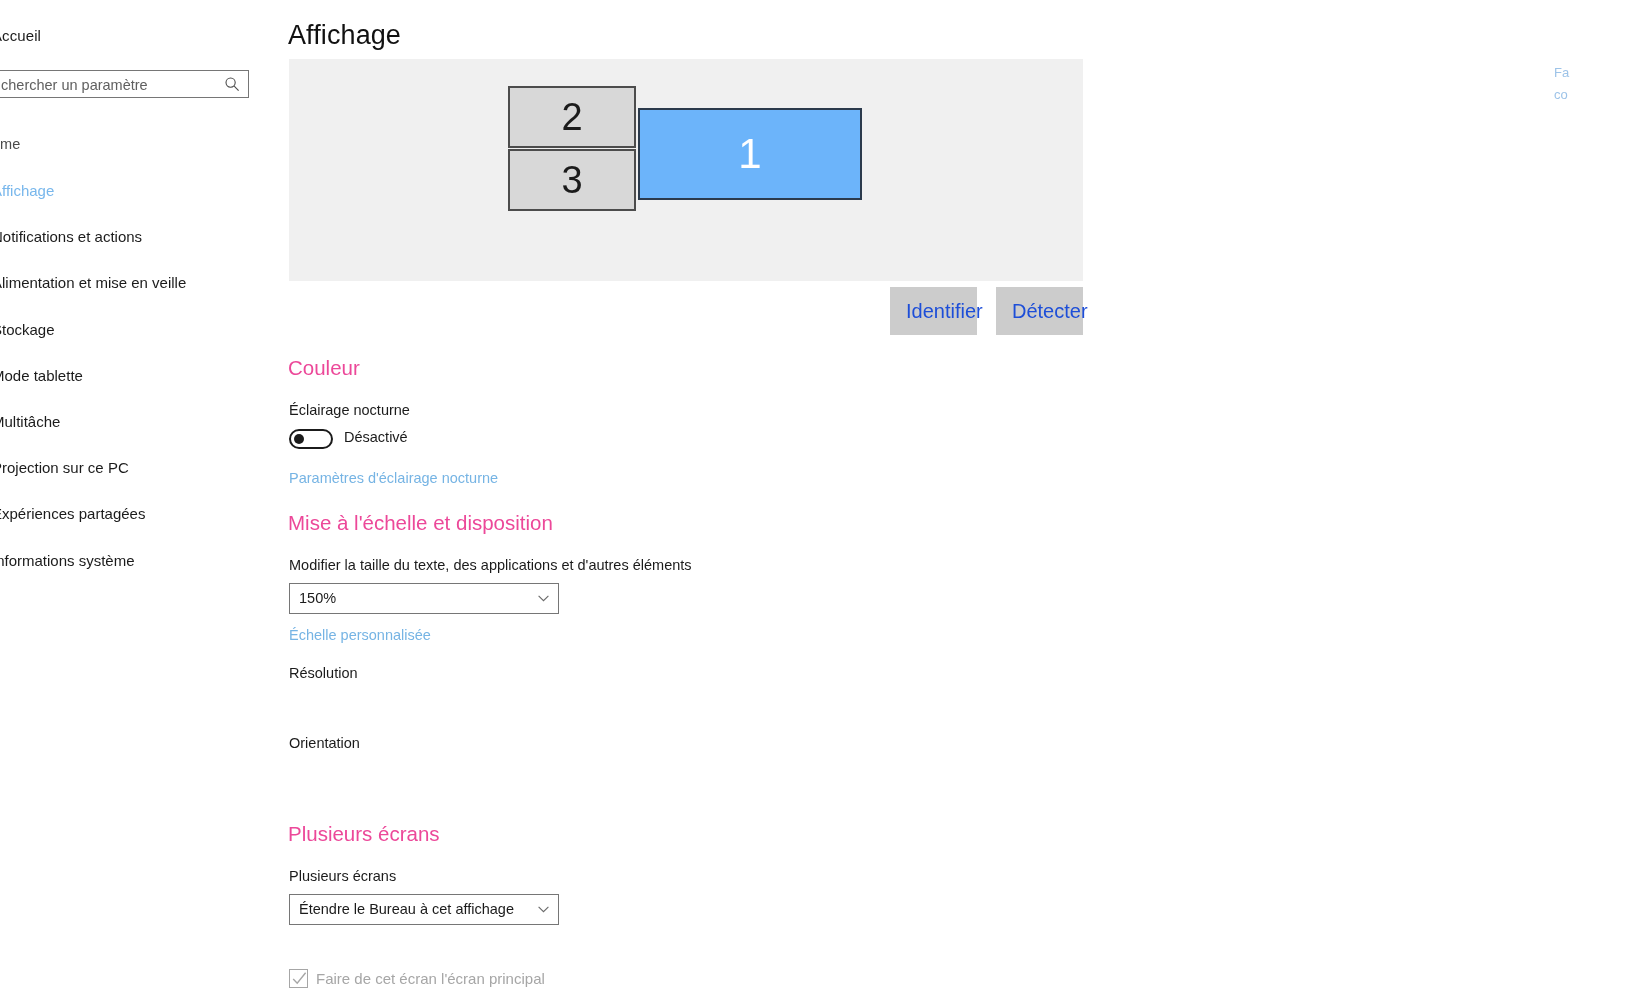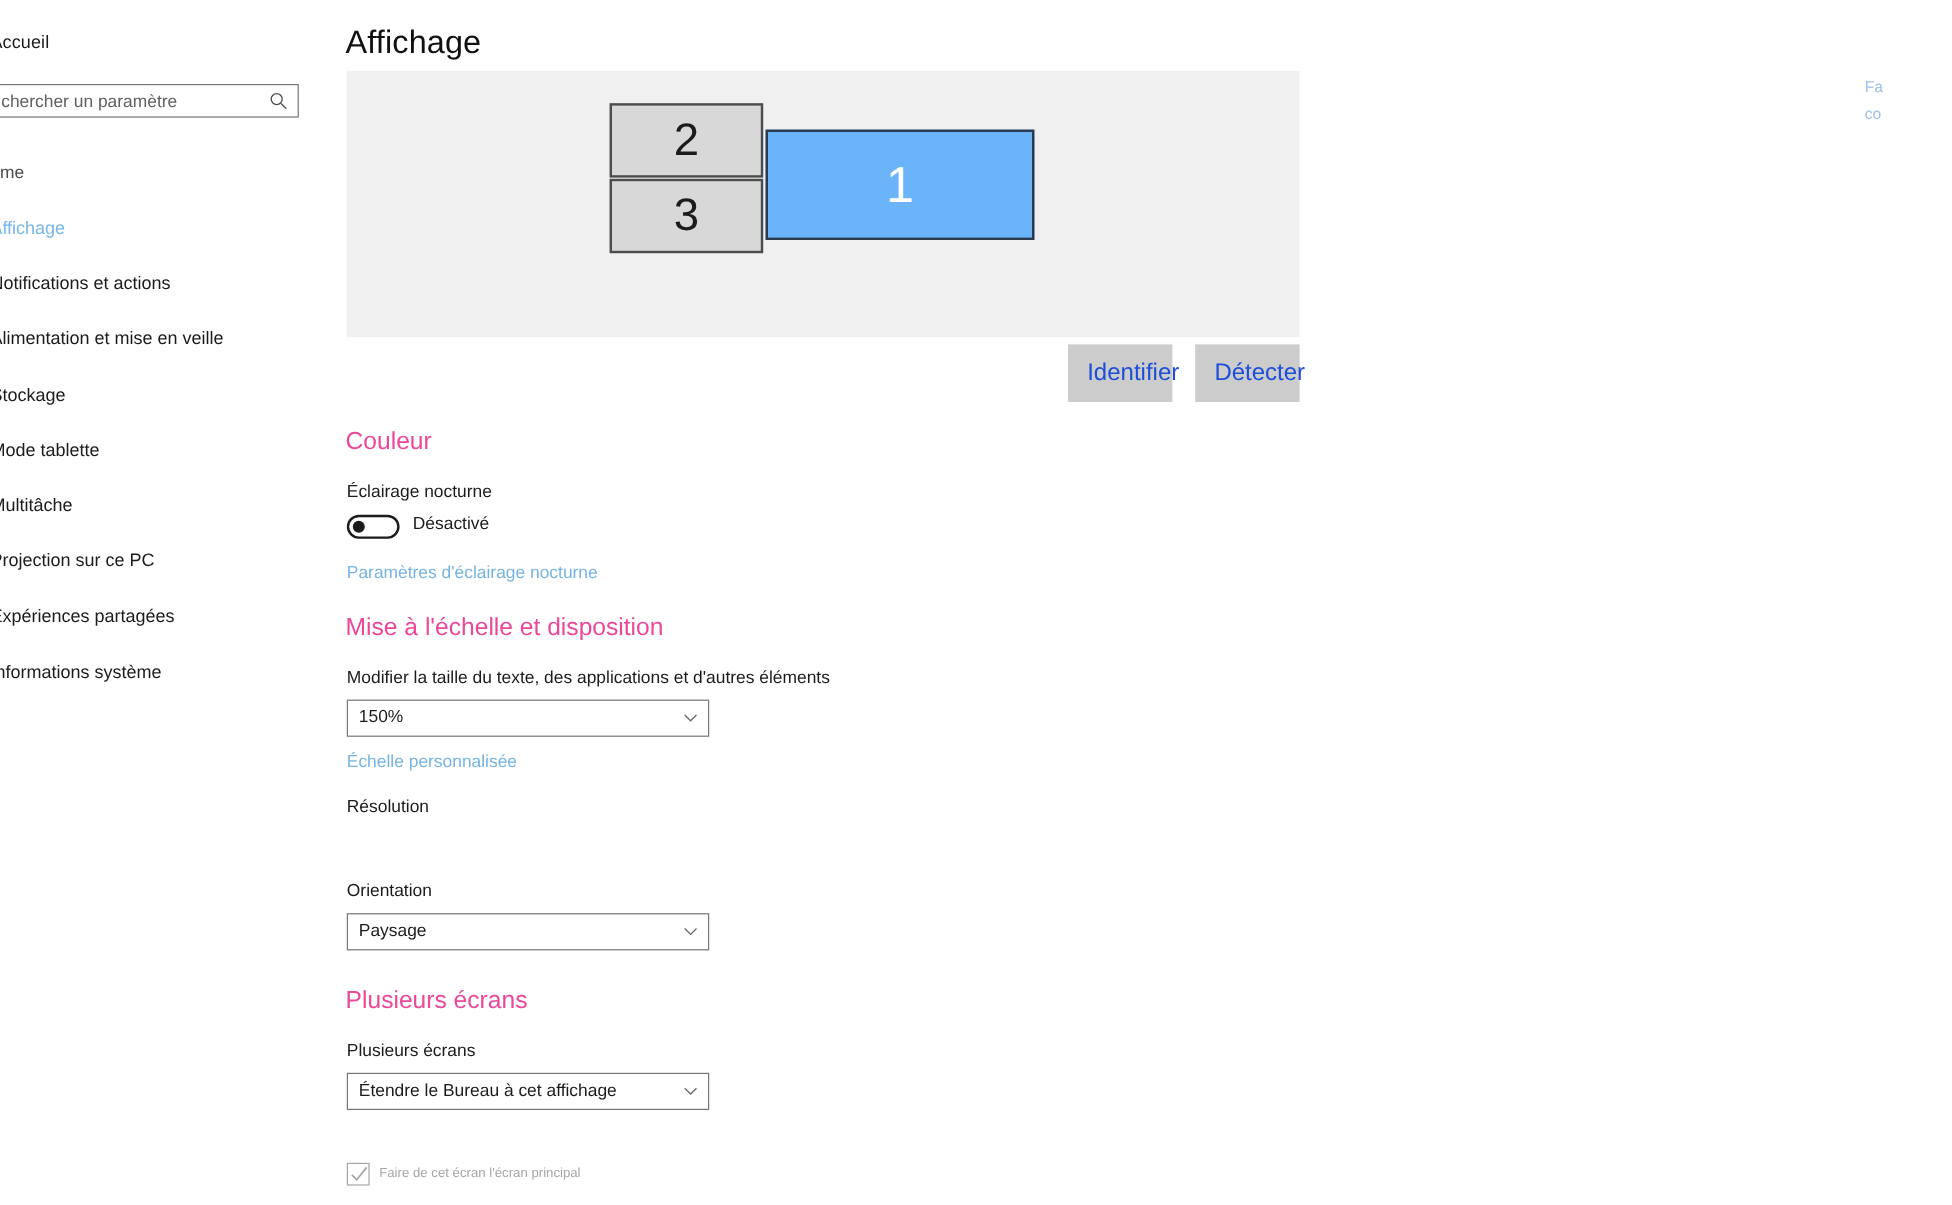--- a/index.html
+++ b/index.html
@@ -212,21 +212,21 @@
     left: 344px;
     top: 429px;
     font-size: 14.5px;
     color: #1b1b1b;
   }
 
   
   .select {
     position: absolute;
     left: 289px;
-    width: 302px;
+    width: 270px;
     height: 31px;
     border: 1px solid #767676;
     background: #ffffff;
     box-sizing: border-box;
   }
   .select .sel-value {
     position: absolute;
     left: 9px;
     top: 0;
     line-height: 29px;
@@ -259,21 +259,21 @@
     border: 1px solid #a6a6a6;
     box-sizing: border-box;
     background: #ffffff;
   }
   .cbox svg { position: absolute; left: 2px; top: 2px; }
   .cbox-label {
     position: absolute;
     left: 27px;
     top: 0;
     line-height: 21px;
-    font-size: 11px;
+    font-size: 15px;
     color: #a6a6a6;
     white-space: nowrap;
   }
 
   
   .right-links {
     position: absolute;
     left: 1554px;
     top: 62px;
     width: 73px;
@@ -382,28 +382,20 @@
         <polyline points="0.6,0.8 5.5,5.7 10.4,0.8"></polyline>
       </svg>
     </span>
   </div>
 
   <a class="link" style="top:627px;" href="#">Échelle personnalisée</a>
 
   <div class="label" style="top:665px;">Résolution</div>
 
   <div class="label" style="top:735px;">Orientation</div>
-  <div class="select" style="top:761px;">
-    <span class="sel-value">Paysage</span>
-    <span class="chev">
-      <svg viewBox="0 0 11 7" width="11" height="7" fill="none" stroke="#6a6a6a" stroke-width="1.1">
-        <polyline points="0.6,0.8 5.5,5.7 10.4,0.8"></polyline>
-      </svg>
-    </span>
-  </div>
 
   <div class="section-h" style="top:822px;">Plusieurs écrans</div>
   <div class="label" style="top:868px;">Plusieurs écrans</div>
 
   <div class="select" style="top:894px;padding-left:28px;">
     <span class="sel-value">Étendre le Bureau à cet affichage</span>
     <span class="chev">
       <svg viewBox="0 0 11 7" width="11" height="7" fill="none" stroke="#6a6a6a" stroke-width="1.1">
         <polyline points="0.6,0.8 5.5,5.7 10.4,0.8"></polyline>
       </svg>

